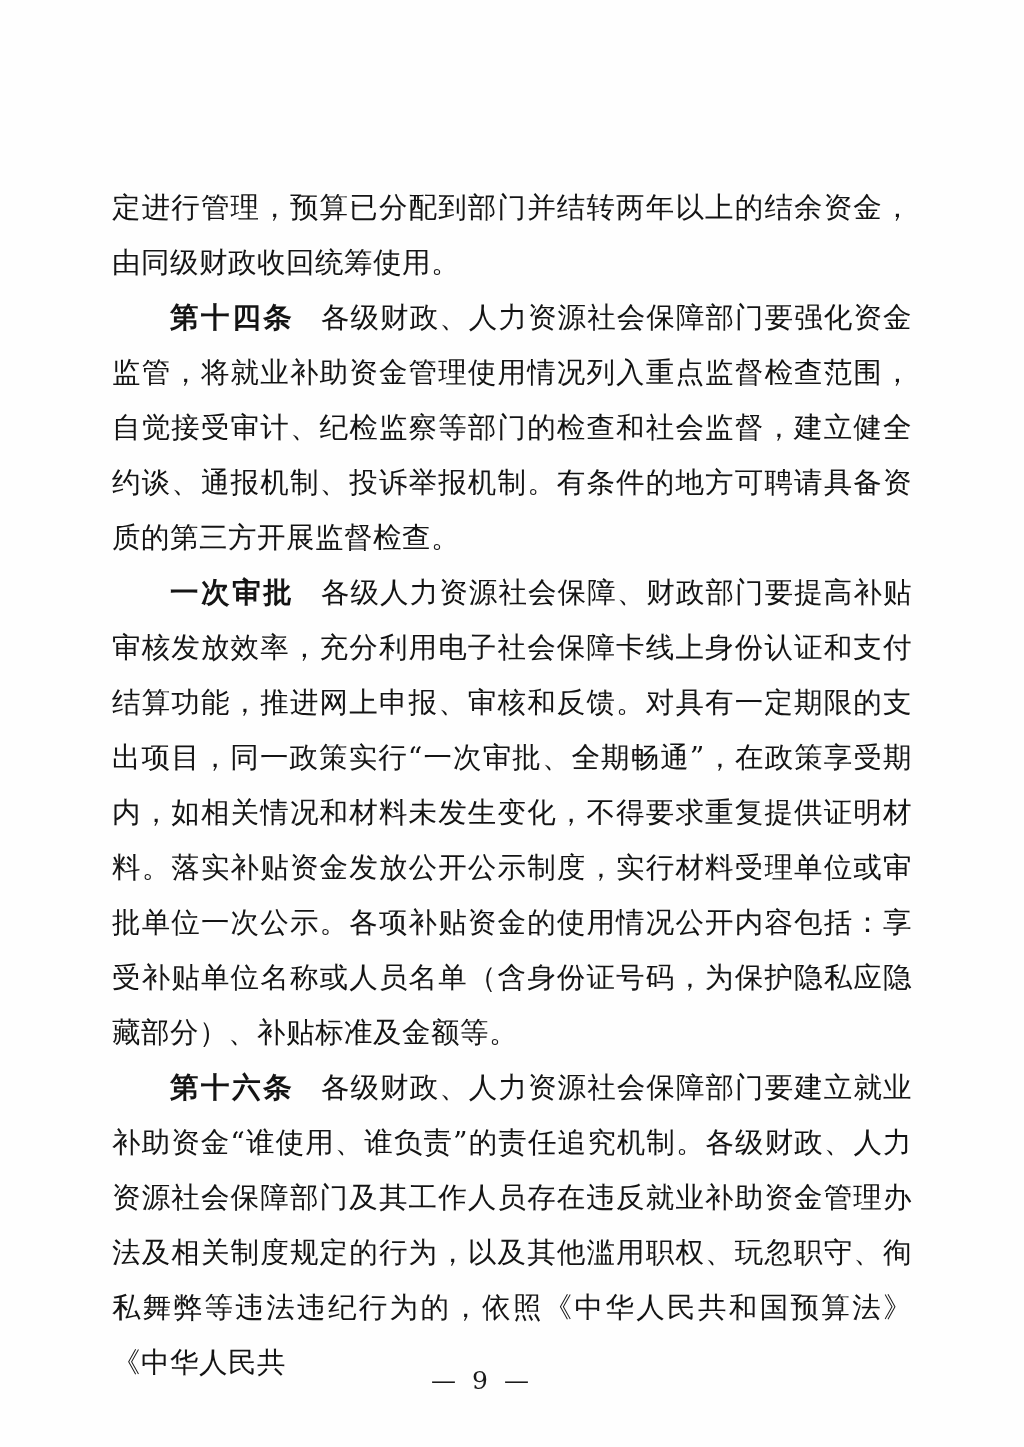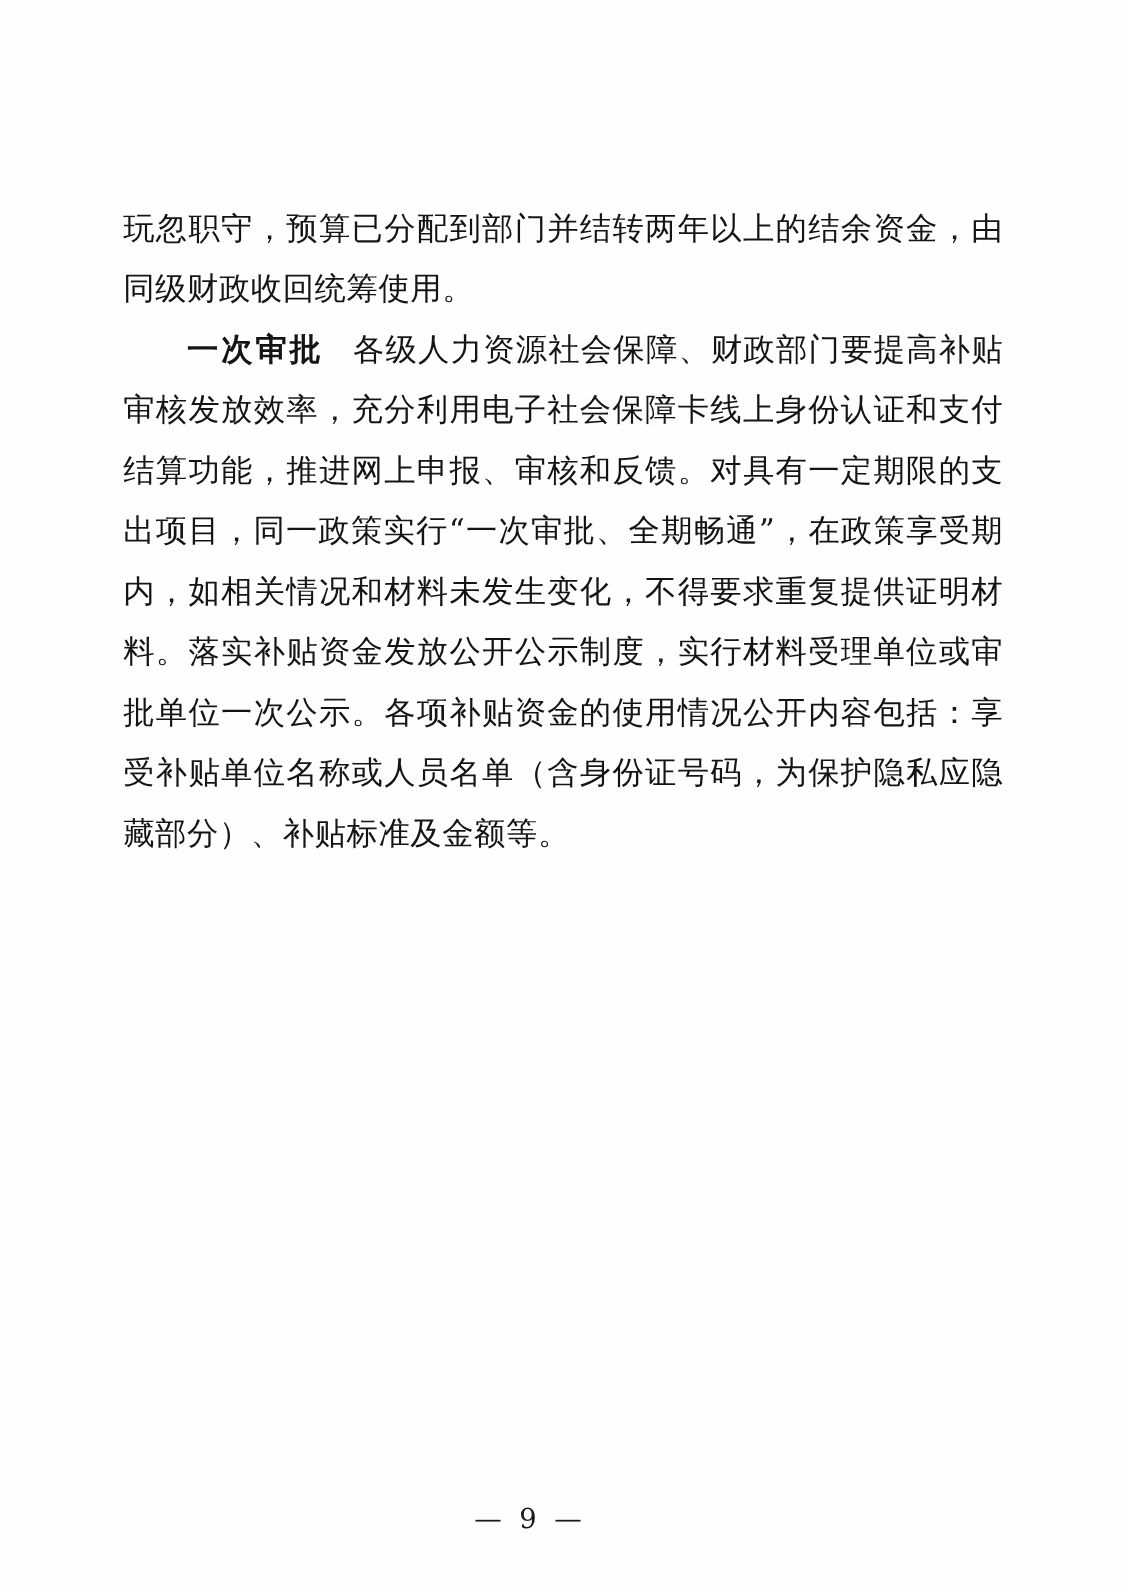--- a/index.html
+++ b/index.html
@@ -60,23 +60,25 @@
     font-family: "DejaVu Serif", "Liberation Serif", serif;
   }
 </style>
 </head>
 <body>
 
 <div class="page">
 
   <div class="page-body">
 
-    <p class="para"><span>玩忽职守，预算已分配到部门并结转两年以上的结余资金，由同级财政收回统筹使用。</span></p>
+    <p class="para"><span>定进行管理，预算已分配到部门并结转两年以上的结余资金，由同级财政收回统筹使用。</span></p>
 
+    <p class="para indent"><span class="art-label">第十四条</span><span class="art-gap"></span><span>各级财政、人力资源社会保障部门要强化资金监管，将就业补助资金管理使用情况列入重点监督检查范围，自觉接受审计、纪检监察等部门的检查和社会监督，建立健全约谈、通报机制、投诉举报机制。有条件的地方可聘请具备资质的第三方开展监督检查。</span></p>
 
     <p class="para indent"><span class="art-label">一次审批</span><span class="art-gap"></span><span>各级人力资源社会保障、财政部门要提高补贴审核发放效率，充分利用电子社会保障卡线上身份认证和支付结算功能，推进网上申报、审核和反馈。对具有一定期限的支出项目，同一政策实行“一次审批、全期畅通”，在政策享受期内，如相关情况和材料未发生变化，不得要求重复提供证明材料。落实补贴资金发放公开公示制度，实行材料受理单位或审批单位一次公示。各项补贴资金的使用情况公开内容包括：享受补贴单位名称或人员名单（含身份证号码，为保护隐私应隐藏部分）、补贴标准及金额等。</span></p>
 
+    <p class="para indent"><span class="art-label">第十六条</span><span class="art-gap"></span><span>各级财政、人力资源社会保障部门要建立就业补助资金“谁使用、谁负责”的责任追究机制。各级财政、人力资源社会保障部门及其工作人员存在违反就业补助资金管理办法及相关制度规定的行为，以及其他滥用职权、玩忽职守、徇私舞弊等违法违纪行为的，依照《中华人民共和国预算法》《中华人民共</span></p>
 
   </div>
 
   <div class="page-number">— 9 —</div>
 
 </div>
 
 </body></html>

